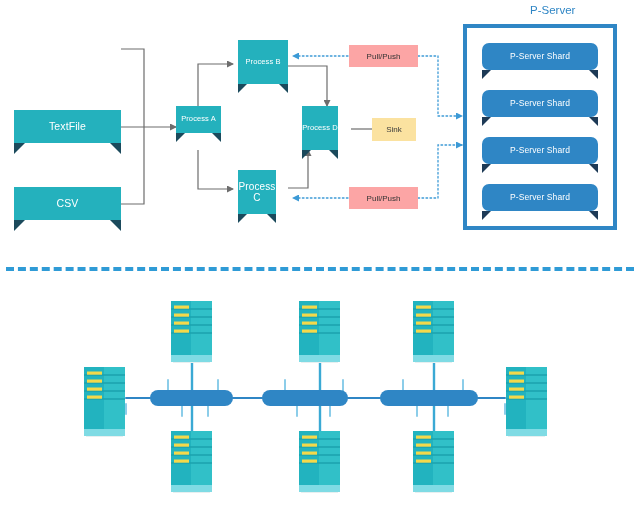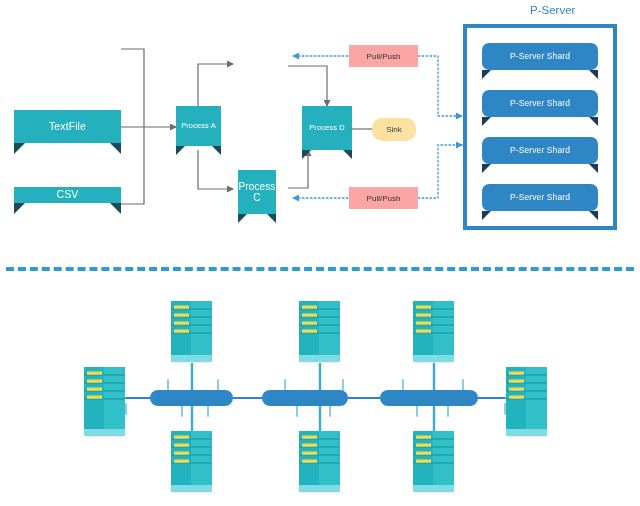--- a/index.html
+++ b/index.html
@@ -114,46 +114,51 @@
     </g>
   </svg>
 
 
   <div class="banner teal" style="left:14px;top:110px;width:107px;height:33px;font-size:10.5px;">
     <span class="lbl">TextFile</span>
     <span class="tail-l"></span>
     <span class="tail-r"></span>
   </div>
 
-  <div class="banner teal" style="left:14px;top:187px;width:107px;height:16px;font-size:10.5px;">
+  <div class="banner teal" style="left:14px;top:187px;width:107px;height:33px;font-size:10.5px;">
     <span class="lbl">CSV</span>
     <span class="tail-l"></span>
     <span class="tail-r"></span>
   </div>
 
-  <div class="banner teal" style="left:176px;top:106px;width:45px;height:40px;font-size:7.5px;">
+  <div class="banner teal" style="left:176px;top:106px;width:45px;height:27px;font-size:7.5px;">
     <span class="lbl">Process A</span>
     <span class="tail-l" style="width:9px;height:9px;"></span>
     <span class="tail-r" style="width:9px;height:9px;"></span>
   </div>
 
+  <div class="banner teal" style="left:238px;top:40px;width:50px;height:44px;font-size:7.5px;">
+    <span class="lbl">Process B</span>
+    <span class="tail-l" style="width:9px;height:9px;"></span>
+    <span class="tail-r" style="width:9px;height:9px;"></span>
+  </div>
 
   <div class="banner teal" style="left:238px;top:170px;width:38px;height:44px;font-size:10px;">
     <span class="lbl">Process C</span>
     <span class="tail-l" style="width:9px;height:9px;"></span>
     <span class="tail-r" style="width:9px;height:9px;"></span>
   </div>
 
-  <div class="banner teal" style="left:302px;top:106px;width:50px;height:44px;font-size:7.5px;">
+  <div class="banner teal" style="left:302px;top:106px;width:36px;height:44px;font-size:7.5px;">
     <span class="lbl">Process D</span>
     <span class="tail-l" style="width:9px;height:9px;"></span>
     <span class="tail-r" style="width:9px;height:9px;"></span>
   </div>
 
-  <div class="flatbox sink" style="left:372px;top:118px;width:44px;height:23px;font-size:8px;border-radius:10px;">
+  <div class="flatbox sink" style="left:372px;top:118px;width:44px;height:23px;font-size:8px;">
     <span>Sink</span>
   </div>
 
   <div class="flatbox pullpush" style="left:349px;top:45px;width:69px;height:22px;font-size:8px;">
     <span>Pull/Push</span>
   </div>
 
   <div class="flatbox pullpush" style="left:349px;top:187px;width:69px;height:22px;font-size:8px;">
     <span>Pull/Push</span>
   </div>

